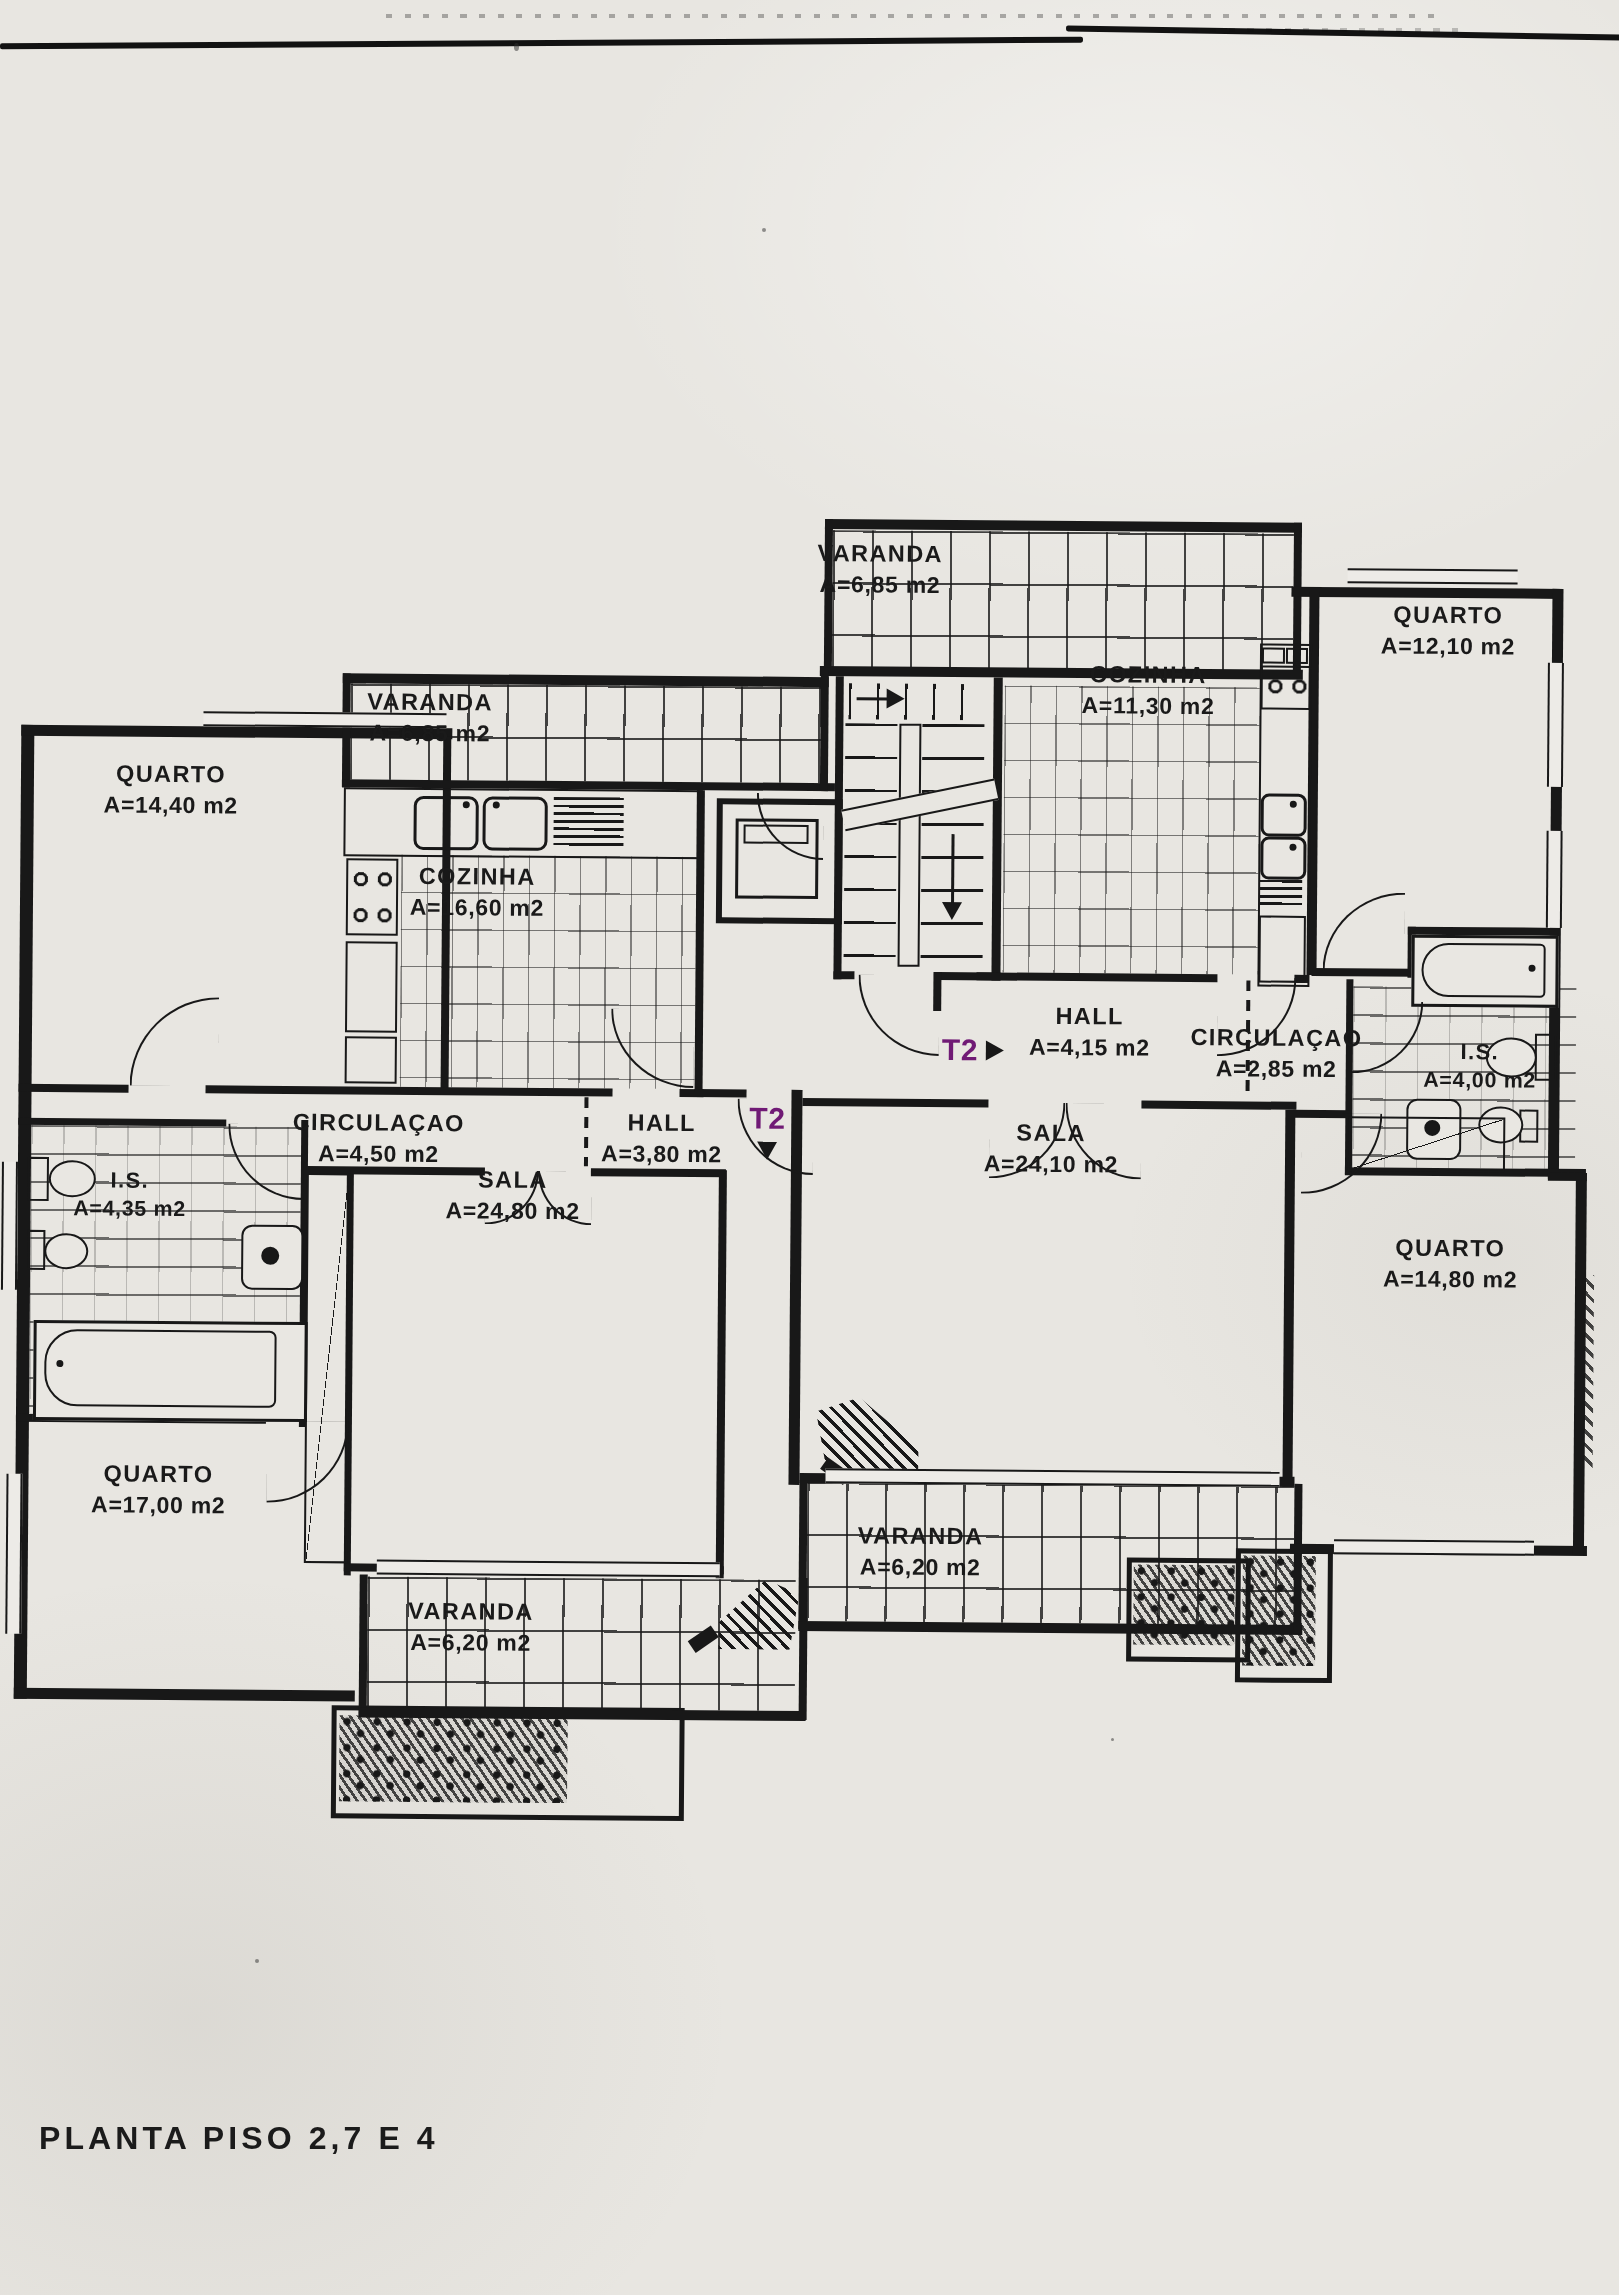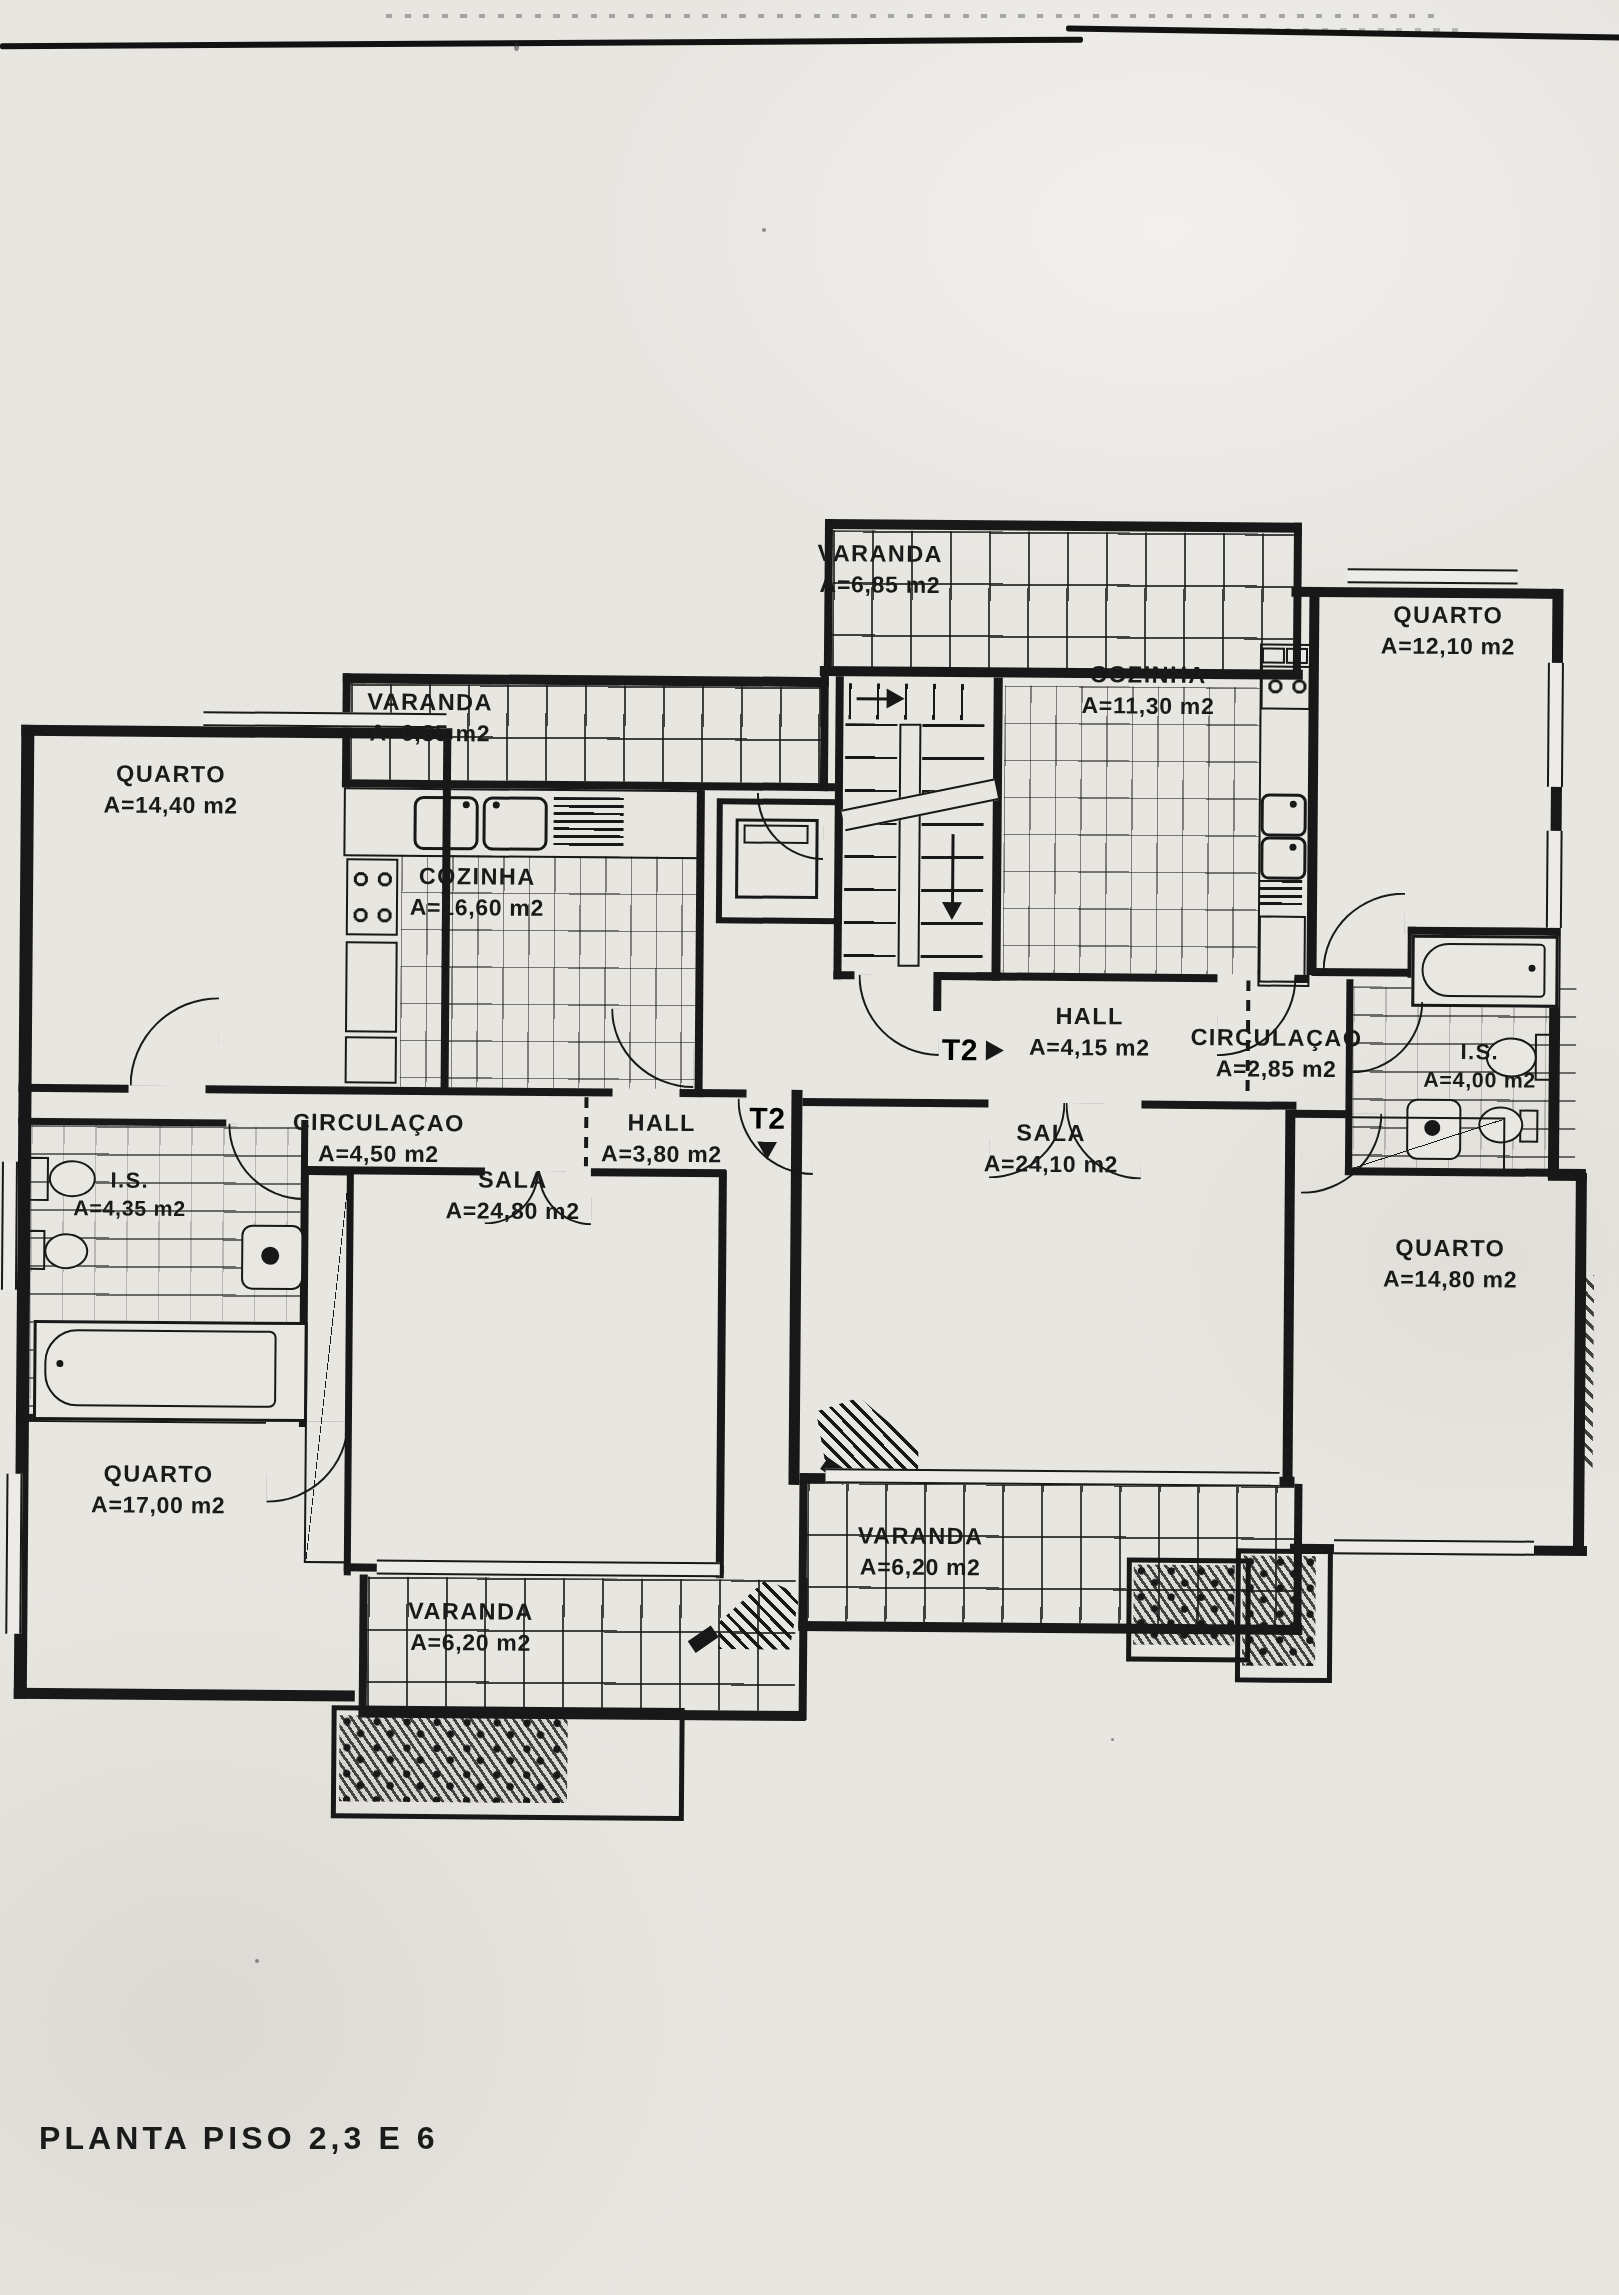--- a/index.html
+++ b/index.html
@@ -47,21 +47,21 @@
   .winv{position:absolute;border-left:2.8px solid #181818;border-right:2.8px solid #181818;background:#edebe7;}
   .oval{position:absolute;border:2.8px solid #181818;border-radius:50%;background:#e9e7e2;}
   .dot{position:absolute;width:7px;height:7px;background:#181818;border-radius:50%;}
   .dashv{position:absolute;width:4.1px;background:repeating-linear-gradient(to bottom,#181818 0 10.3px,transparent 10.3px 20px);}
   .brk{position:absolute;background:#e8e6e1;border-top:2.8px solid #181818;border-bottom:2.8px solid #181818;transform:rotate(-12deg);}
   .tri-r{position:absolute;width:0;height:0;border-left:18px solid #181818;border-top:10.3px solid transparent;border-bottom:10.3px solid transparent;}
   .tri-d{position:absolute;width:0;height:0;border-top:18px solid #181818;border-left:10.3px solid transparent;border-right:10.3px solid transparent;}
   .fp{position:absolute;}
   .rlabel{position:absolute;color:#1a1a1a;font-weight:700;font-size:23.5px;line-height:1.32;letter-spacing:1.4px;text-align:center;white-space:nowrap;}
   .rlabel .area{display:block;font-size:23px;letter-spacing:0.7px;}
-  .marker{position:absolute;color:#000000;font-weight:700;font-size:30px;letter-spacing:0.7px;}
+  .marker{position:absolute;color:#701a75;font-weight:700;font-size:30px;letter-spacing:0.7px;}
   #title{position:absolute;left:39px;top:2120px;font-weight:700;font-size:32px;letter-spacing:4.1px;color:#1b1b1b;white-space:nowrap;}
   .edge{position:absolute;background:#121212;border-radius:2.1px;}
   .dots{position:absolute;height:4.1px;background:repeating-linear-gradient(to right,rgba(10,10,10,.55) 0 6.2px,transparent 6.2px 18.6px);}
   .spk{position:absolute;background:#2e2e2e;border-radius:50%;opacity:.5;}
 </style>
 </head>
 <body>
 
 <div id="page">
 
@@ -325,16 +325,16 @@
       <span>T2</span>
       <span class="tri-r" style="left:44px;top:7px;"></span>
     </div>
     <div class="marker" style="left:750px;top:1102px;">
       <span>T2</span>
       <span class="tri-d" style="left:8.3px;top:40px;"></span>
     </div>
 
   </div>
 
-  <div id="title">PLANTA PISO 2,3 E 6</div>
+  <div id="title">PLANTA PISO 2,7 E 4</div>
 
 </div>
 
 
 </body></html>

